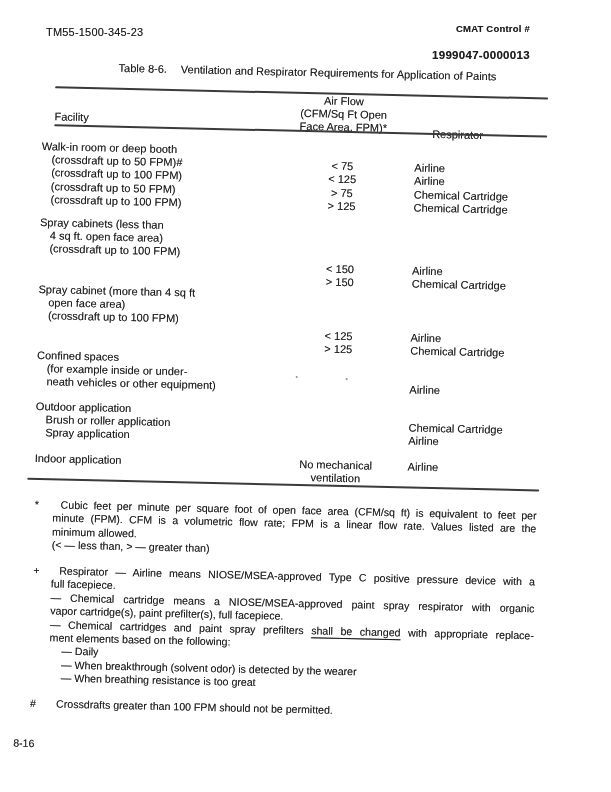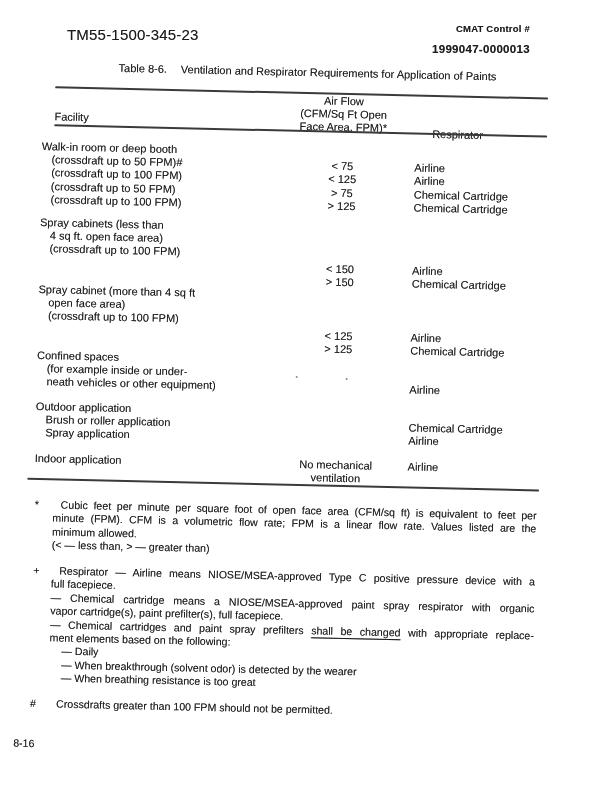--- a/index.html
+++ b/index.html
@@ -3,24 +3,24 @@
 <meta charset="utf-8">
 <style>
   html,body{margin:0;padding:0;background:#e8e8e8;}
   .sheet{
     position:relative;width:611px;height:792px;margin:0 auto;background:#ffffff;
     font-family:"Liberation Sans","DejaVu Sans",sans-serif;
     color:#1c1c1c;overflow:hidden;
     text-shadow:0 0 0.45px rgba(40,40,40,0.55);
   }
   
-  .hdr-left{position:absolute;left:67px;top:26px;font-size:15px;letter-spacing:0.2px;}
+  .hdr-left{position:absolute;left:46px;top:26px;font-size:11px;letter-spacing:0.2px;}
   .hdr-right{position:absolute;left:432px;top:23px;text-align:right;}
   .hdr-right .cl{font-size:9.5px;font-weight:bold;letter-spacing:0.2px;}
-  .hdr-right .cn{font-size:11.5px;font-weight:bold;letter-spacing:0.3px;margin-top:9px;}
+  .hdr-right .cn{font-size:11.5px;font-weight:bold;letter-spacing:0.3px;margin-top:15px;}
   
   .skew{position:absolute;left:0;top:0;width:611px;height:792px;
         transform:rotate(1.3deg);transform-origin:40px 95px;}
   .title{position:absolute;left:118px;top:60px;font-size:11px;white-space:nowrap;}
   .title .tp{margin-right:14px;}
   .rule{position:absolute;height:2px;background:#3a3a3a;border-radius:1px;}
   .rule1{left:55px;top:86px;width:493px;}
   .rule2{left:55px;top:124px;width:493px;}
   .rule3{left:36px;top:478px;width:512px;}
   .colhead{position:absolute;font-size:11px;}

